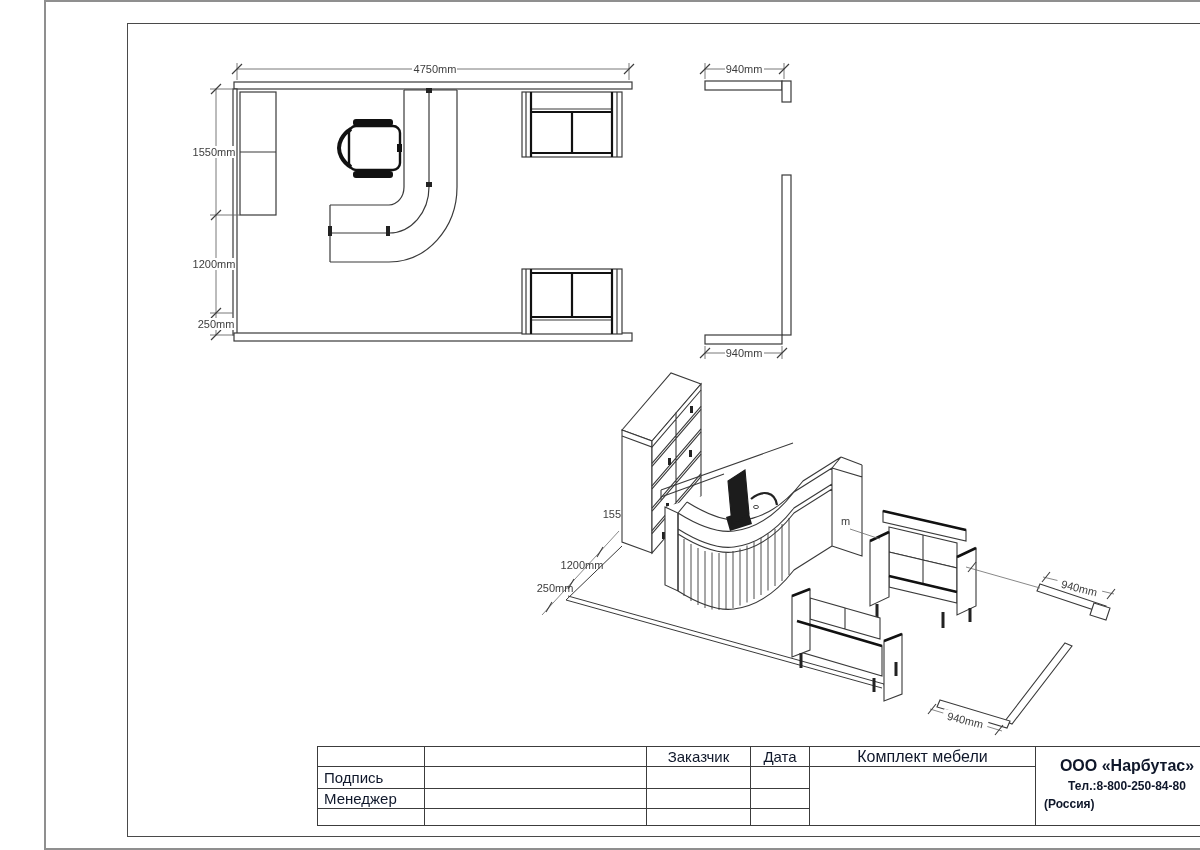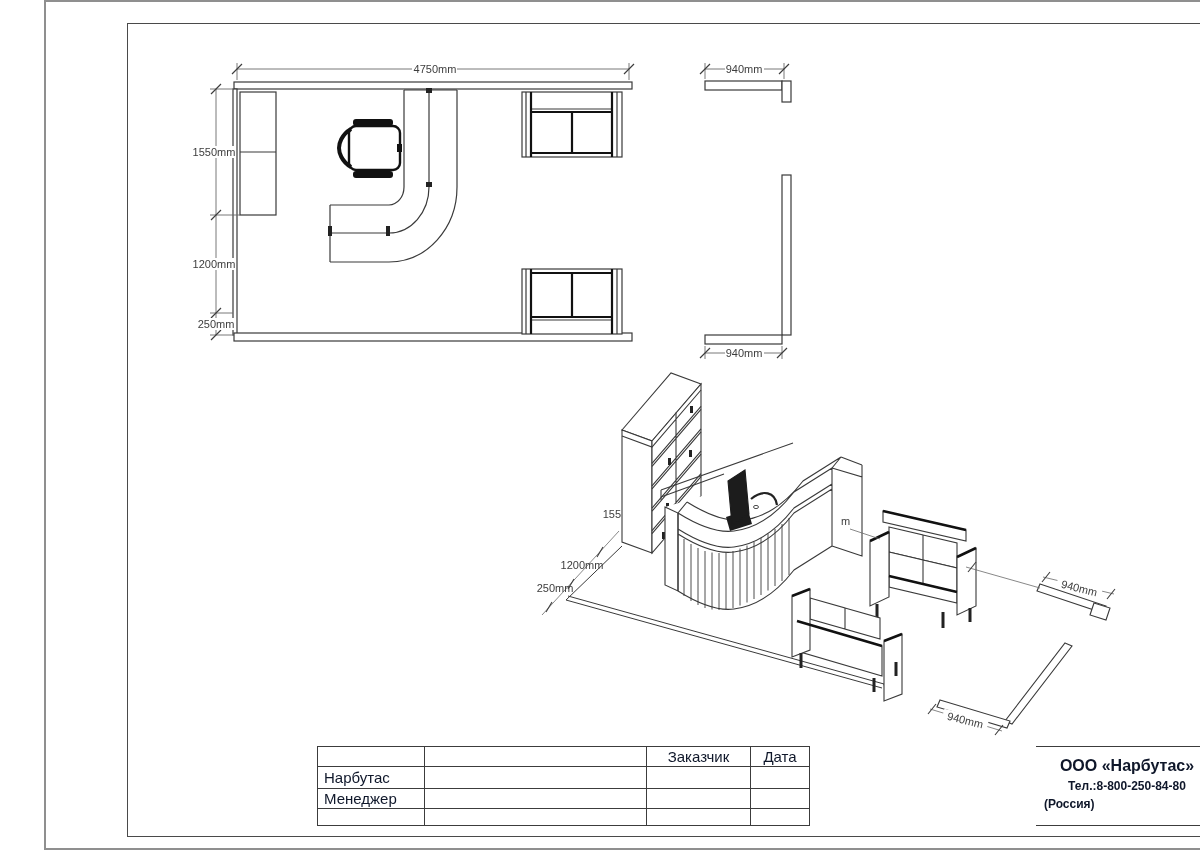--- a/index.html
+++ b/index.html
@@ -232,35 +232,38 @@
       </g>
     </g>
   </svg>
 
   <div class="tb tb-left">
     <div class="cell"></div>
     <div class="cell"></div>
     <div class="cell center">Заказчик</div>
     <div class="cell center last-col">Дата</div>
 
-    <div class="cell">Нарбутас</div>
+    <div class="cell">Подпись</div>
     <div class="cell"></div>
     <div class="cell"></div>
     <div class="cell last-col"></div>
 
     <div class="cell">Менеджер</div>
     <div class="cell"></div>
     <div class="cell"></div>
     <div class="cell last-col"></div>
 
     <div class="cell last-row"></div>
     <div class="cell last-row"></div>
     <div class="cell last-row"></div>
     <div class="cell last-row last-col"></div>
   </div>
 
+  <div class="tb tb-mid">
+    <div class="head">Комплект мебели</div>
+  </div>
 
   <div class="tb tb-right">
     <div class="company-name">ООО «Нарбутас»</div>
     <div class="company-phone">Тел.:8-800-250-84-80</div>
     <div class="company-country">(Россия)</div>
   </div>
 </div>
 
 </body></html>

